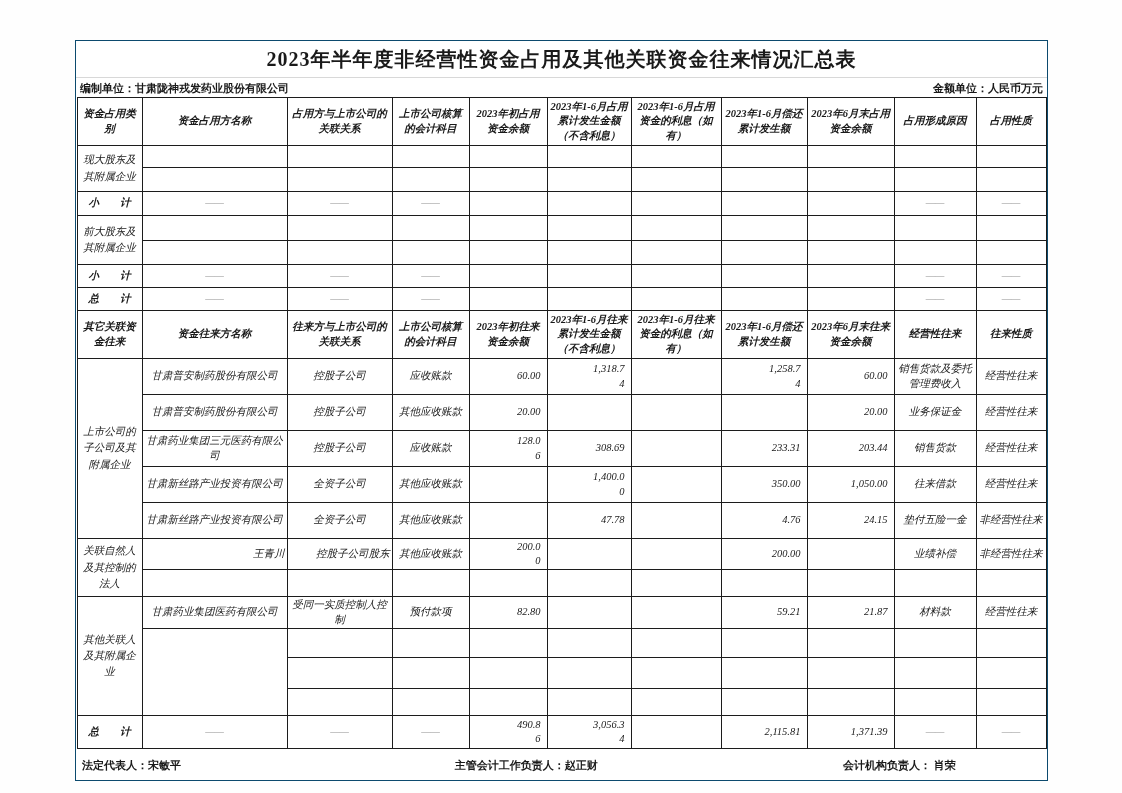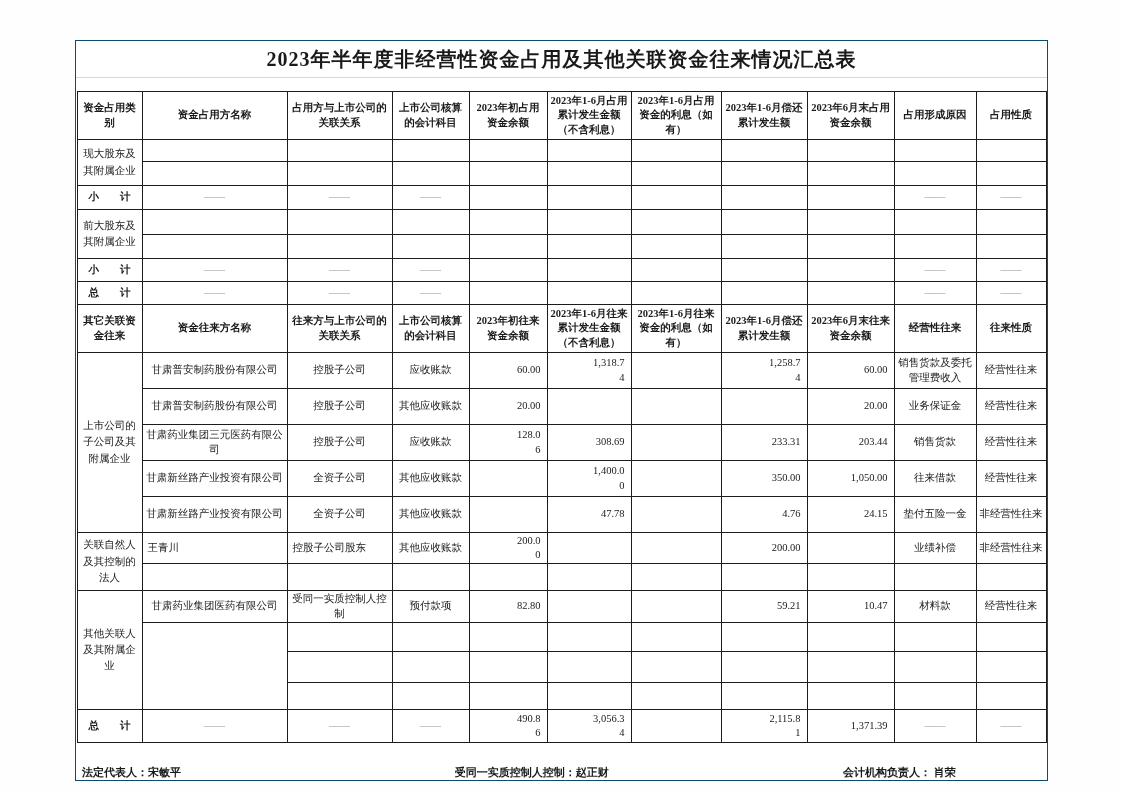--- a/index.html
+++ b/index.html
@@ -1,38 +1,42 @@
 <!DOCTYPE html>
 <html><head>
 <meta charset="utf-8">
 <style>
   html,body{margin:0;padding:0;background:#fefefe;}
   body{width:1122px;height:793px;position:relative;font-family:"Liberation Serif","DejaVu Serif",serif;color:#1a1a1a;}
   .sheet{position:absolute;left:75px;top:40px;width:973px;height:741px;background:#fff;border:1px solid #0c4a6e;box-sizing:border-box;}
   .title{height:36px;line-height:36px;text-align:center;font-size:20px;font-weight:bold;letter-spacing:1px;border-bottom:1px solid #d8d8d8;}
   .info-row{display:flex;justify-content:space-between;align-items:flex-end;font-size:11px;font-weight:bold;height:18px;padding:0 4px 1px 4px;}
-  table{border-collapse:collapse;table-layout:fixed;width:969px;margin:13px auto;}
+  table{border-collapse:collapse;table-layout:fixed;width:969px;margin:0 auto;font-style:italic;}
   td,th{border:1.5px solid #1c1c1c;font-size:10.5px;font-weight:normal;text-align:center;vertical-align:middle;padding:1px 2px;overflow:hidden;line-height:1.35;word-break:break-all;}
   th{font-weight:bold;}
   td.cat{line-height:1.55;}
   td.lbl{font-weight:bold;letter-spacing:0;text-align:center;}
   td.num{text-align:right;padding-right:6px;padding-left:43px;}
   td.dash{color:#979797;}
-  td.al{text-align:left;padding-left:5px;}
+  td.al{text-align:right;padding-left:5px;}
   tr.h48{height:48px;} tr.h22{height:22px;} tr.h24{height:24px;} tr.h25{height:25px;} tr.h23{height:23px;}
   tr.h36{height:36px;} tr.h28{height:28px;} tr.h27{height:27px;} tr.h29{height:29px;} tr.h31{height:31px;} tr.h33{height:33px;}
   .footer{position:relative;height:30px;font-size:11px;font-weight:bold;}
   .footer span{position:absolute;top:9px;text-align:right;}
   .f1{left:6px;} .f2{left:39%;} .f3{left:79%;}
 </style>
 </head>
 <body>
 
 <div class="sheet">
   <div class="title">2023年半年度非经营性资金占用及其他关联资金往来情况汇总表</div>
+  <div class="info-row">
+    <span>编制单位：甘肃陇神戎发药业股份有限公司</span>
+    <span>金额单位：人民币万元</span>
+  </div>
 
   <table>
     <colgroup>
       <col style="width:65px">
         <col style="width:145px">
         <col style="width:105px">
         <col style="width:77px">
       <col style="width:78px">
         <col style="width:84px">
         <col style="width:90px">
@@ -255,21 +259,21 @@
 
       <tr class="h29">
         <td class="cat" rowspan="4">其他关联人及其附属企业</td>
         <td>甘肃药业集团医药有限公司</td>
         <td>受同一实质控制人控制</td>
         <td>预付款项</td>
         <td class="num">82.80</td>
         <td class="num"></td>
         <td class="num"></td>
         <td class="num">59.21</td>
-        <td class="num">10.47</td>
+        <td class="num">21.87</td>
         <td>材料款</td>
         <td>经营性往来</td>
       </tr>
       <tr class="h29">
         <td rowspan="3"></td>
         <td></td>
           <td></td>
           <td></td>
           <td></td>
           <td></td>
@@ -312,16 +316,16 @@
         <td class="num">2,115.81</td>
         <td class="num">1,371.39</td>
         <td class="dash">——</td>
         <td class="dash">——</td>
       </tr>
     </tbody>
   </table>
 
   <div class="footer">
     <span class="f1">法定代表人：宋敏平</span>
-    <span class="f2">受同一实质控制人控制：赵正财</span>
+    <span class="f2">主管会计工作负责人：赵正财</span>
     <span class="f3">会计机构负责人：  肖荣</span>
   </div>
 </div>
 
 </body></html>

